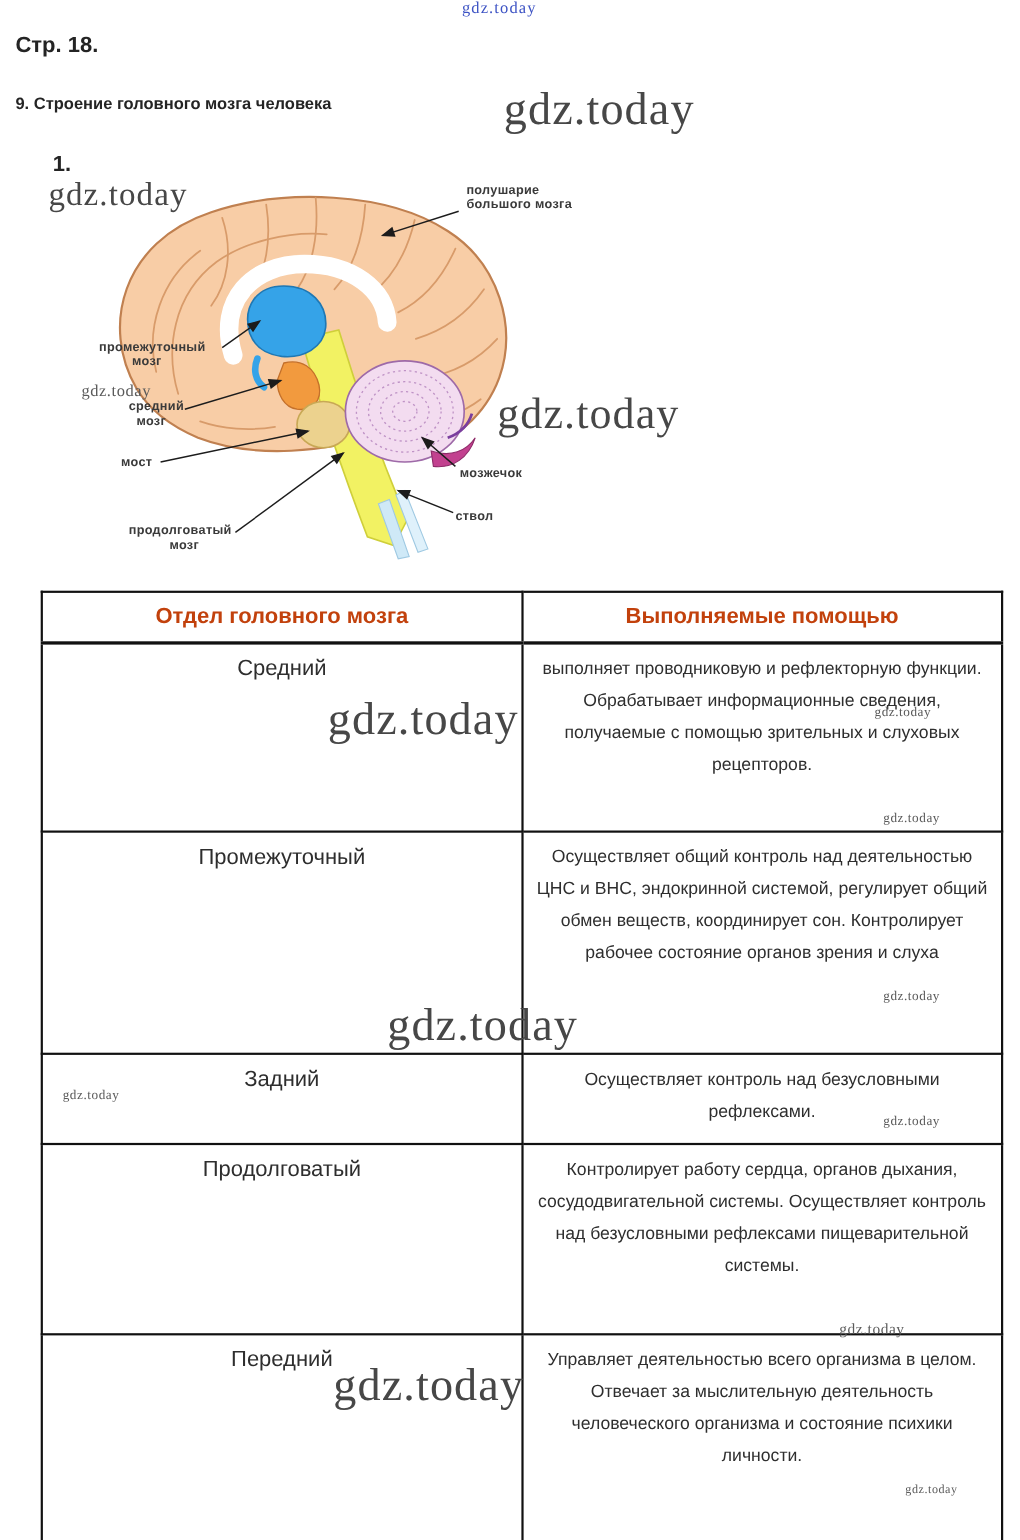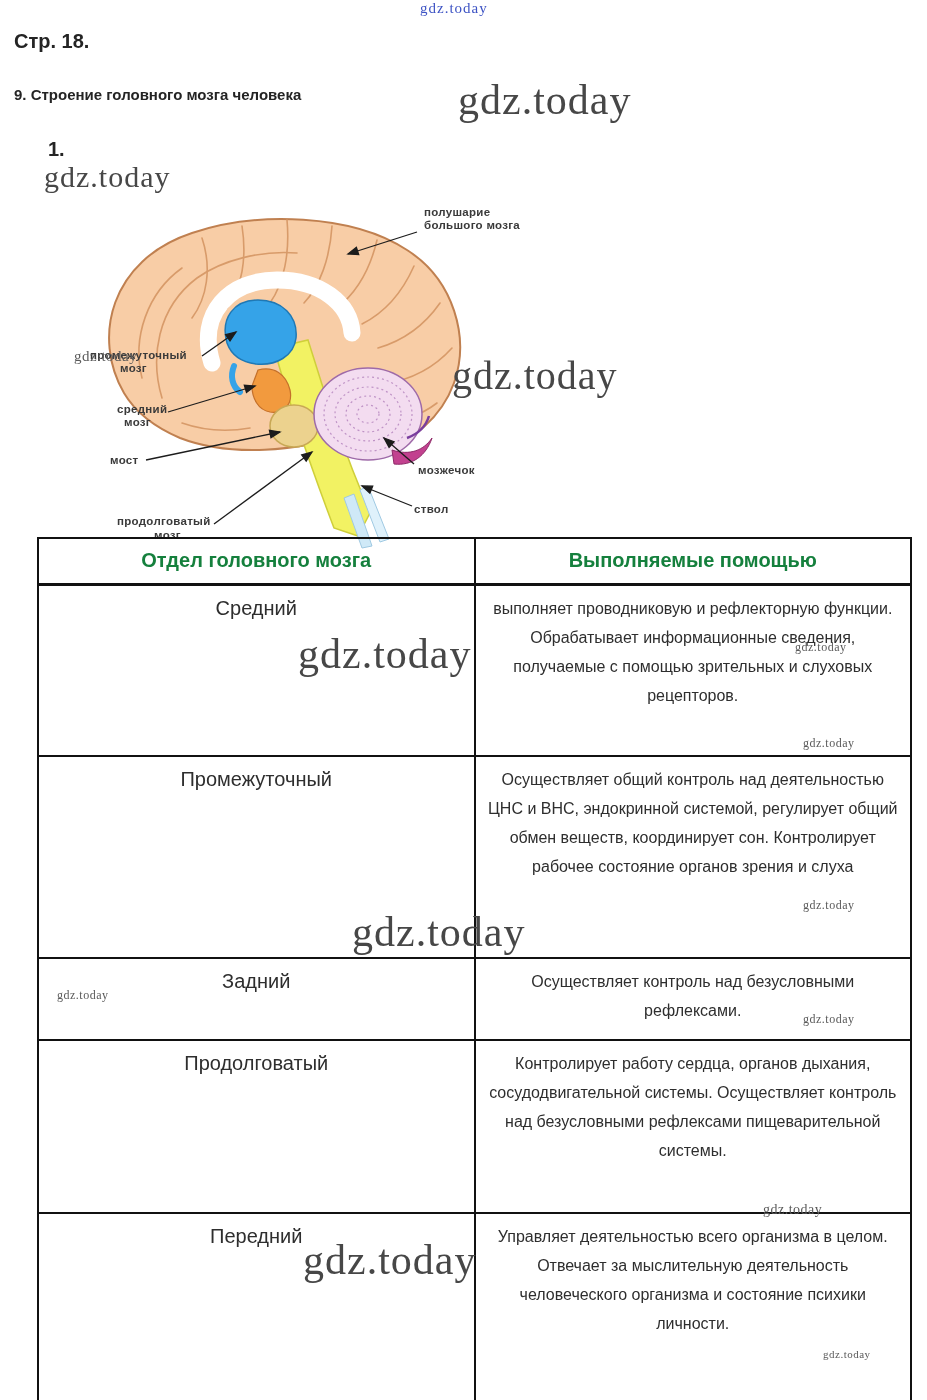--- a/index.html
+++ b/index.html
@@ -5,30 +5,30 @@
   * { margin:0; padding:0; box-sizing:border-box; }
   html, body { background:#ffffff; }
   body {
     width:927px; height:1400px; position:relative; overflow:hidden;
     font-family:"Liberation Sans", sans-serif; color:#222;
   }
   .page-label { position:absolute; left:14px; top:30px; font-size:20px; font-weight:bold; color:#242424;text-align:right; }
   .title { position:absolute; left:14px; top:86px; font-size:15px; font-weight:bold; color:#242424; white-space:nowrap; }
   .item-number { position:absolute; left:48px; top:138px; font-size:20px; font-weight:bold; color:#242424; }
 
-  .diagram { position:absolute; left:62px; top:158px; width:560px; height:360px;margin-top:40px; }
+  .diagram { position:absolute; left:62px; top:158px; width:560px; height:360px; }
   .diagram text { font-family:"Liberation Sans", sans-serif; font-size:11.5px; font-weight:600; fill:#3a3a3a; letter-spacing:0.3px; }
 
   .brain-table {
     position:absolute; left:37px; top:537px; width:875px;
     border-collapse:collapse; table-layout:fixed;
   }
   .brain-table th, .brain-table td { border:2px solid #111; vertical-align:top; }
   .brain-table th {
-    font-size:20px; font-weight:bold; color:#15803d; text-align:center;
+    font-size:20px; font-weight:bold; color:#c2410c; text-align:center;
     vertical-align:middle; padding:6px 26px; border-bottom-width:3px;
   }
   .brain-table td {
     font-size:16px; line-height:29px; color:#2e2e2e; text-align:center;
     padding:8px 12px 14px;
   }
   .brain-table td.section { font-size:20px; padding-top:8px; }
   .brain-table thead tr { height:46px; }
   .brain-table tbody tr:nth-child(1){ height:172px; }
   .brain-table tbody tr:nth-child(2){ height:202px; }

